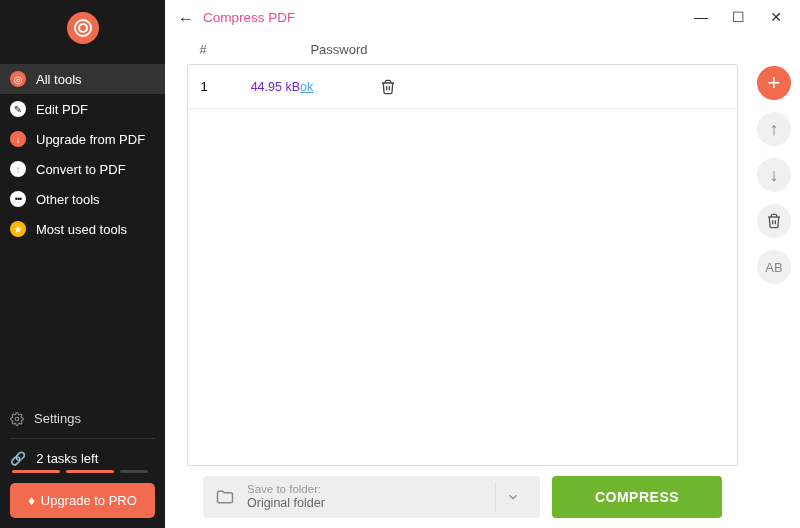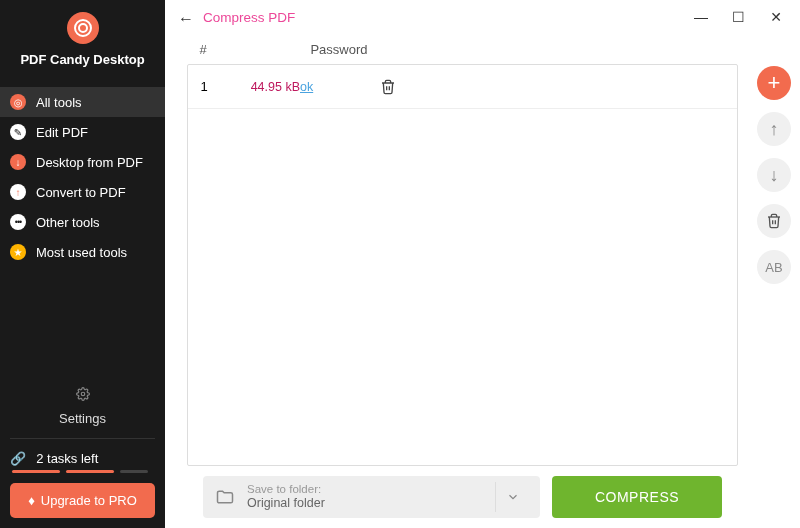--- a/index.html
+++ b/index.html
@@ -16,21 +16,21 @@
   .nav-item { display: flex; align-items: center; gap: 10px; padding: 7px 10px; font-size: 13px; cursor: pointer; }
   .nav-item.active { background: #333; }
   .nav-icon { width: 16px; height: 16px; border-radius: 50%; display: flex; align-items: center; justify-content: center; font-size: 10px; color: #fff; flex-shrink: 0; }
   .ic-swirl { background: #f26b4e; }
   .ic-edit { background: #fff; color: #1a1a1a; }
   .ic-down { background: #f26b4e; }
   .ic-up { background: #fff; color: #f26b4e; }
   .ic-dots { background: #fff; color: #1a1a1a; letter-spacing: -1px; font-size: 9px; }
   .ic-star { background: #ffb400; }
   .sidebar-bottom { padding: 0 10px 10px; }
-  .settings-row { display: flex; align-items: center; gap: 10px; padding: 8px 0; font-size: 13px; color: #ddd; flex-direction: column; }
+  .settings-row { display: flex; align-items: center; gap: 10px; padding: 8px 0; font-size: 13px; color: #ddd; }
   .gear-icon { width: 14px; height: 14px; color: #888; }
   .divider { height: 1px; background: #333; margin: 4px 0; }
   .tasks-row { display: flex; align-items: center; gap: 10px; padding: 8px 0 4px; font-size: 13px; }
   .link-icon { color: #f26b4e; font-size: 13px; }
   .task-bars { display: flex; gap: 6px; margin-bottom: 10px; margin-left: 2px; }
   .task-bar { height: 3px; border-radius: 2px; }
   .tb1 { width: 48px; background: #f26b4e; }
   .tb2 { width: 48px; background: #f26b4e; }
   .tb3 { width: 28px; background: #444; }
   .upgrade-btn { width: 100%; background: #f26b4e; color: #fff; border: none; border-radius: 5px; padding: 10px 0; font-size: 13px; font-weight: 500; cursor: pointer; display: flex; align-items: center; justify-content: center; gap: 6px; }
@@ -51,64 +51,63 @@
   .col-name { flex: 1; }
   .col-size { width: 80px; text-align: right; }
   .col-pwd { width: 80px; text-align: center; }
   .col-del { width: 40px; text-align: center; }
   
   .file-list { flex: 1; border: 1px solid #ddd; border-radius: 2px; overflow: hidden; }
   .file-row { display: flex; align-items: center; height: 44px; border-bottom: 1px solid #eee; font-size: 13px; }
   .thumb { width: 24px; height: 30px; background: #f2f2f2; border: 1px solid #ddd; margin-right: 10px; position: relative; }
   .thumb::before { content: ""; position: absolute; left: 3px; right: 3px; top: 3px; height: 2px; background: #ccc; box-shadow: 0 4px 0 #ccc, 0 8px 0 #ccc, 0 12px 0 #ccc, 0 16px 0 #ccc, 0 20px 0 #ccc; }
   .fname-cell { flex: 1; display: flex; align-items: center; }
-  .size-cell { width: 80px; text-align: right; color: #be185d; font-size: 12.5px; }
+  .size-cell { width: 80px; text-align: right; color: #6d28d9; font-size: 12.5px; }
   .pwd-cell { width: 80px; text-align: left; }
   .pwd-link { color: #4aa3df; text-decoration: underline; font-size: 12.5px; cursor: pointer; }
   .del-cell { width: 40px; text-align: center; color: #444; cursor: pointer; }
   
   .footer { display: flex; gap: 12px; padding: 10px 16px; }
   .save-box { flex: 1; background: #eee; border-radius: 4px; display: flex; align-items: center; padding: 6px 10px; gap: 10px; }
   .folder-icon { width: 24px; height: 20px; color: #888; }
   .save-labels { flex: 1; line-height: 1.25; }
   .save-to { font-size: 11.5px; color: #999; }
   .save-folder { font-size: 12.5px; color: #666; }
   .chev { color: #888; padding: 0 10px; cursor: pointer; border-left: 1px solid #ddd; height: 100%; display: flex; align-items: center; }
-  .compress-btn { width: 170px; background: #6fb52e; color: #fff; border: none; border-radius: 4px; font-size: 14px; font-weight: 400; letter-spacing: 0.5px; cursor: pointer; }
+  .compress-btn { width: 170px; background: #6fb52e; color: #fff; border: none; border-radius: 4px; font-size: 14px; font-weight: 700; letter-spacing: 0.5px; cursor: pointer; }
   
   
   .action-col { width: 52px; display: flex; flex-direction: column; align-items: center; gap: 12px; padding-top: 32px; }
   .action-btn { width: 34px; height: 34px; border-radius: 50%; display: flex; align-items: center; justify-content: center; font-size: 18px; cursor: pointer; background: #f0f0f0; color: #888; }
   .action-btn.add { background: #f26b4e; color: #fff; font-size: 22px; font-weight: 300; }
   .ab-text { font-size: 13px; font-weight: 500; }
   
   svg { display: block; }
 </style>
 </head>
 <body>
 
 <div class="sidebar">
   <div class="logo-area">
     <div class="logo-circle">
         <div class="logo-inner"></div>
       </div>
-    <div class="app-name">PDF Candy Desktop</div>
   </div>
   <div class="nav">
     <div class="nav-item active">
       <span class="nav-icon ic-swirl">◎</span>
       <span>All tools</span>
     </div>
     <div class="nav-item">
       <span class="nav-icon ic-edit">✎</span>
       <span>Edit PDF</span>
     </div>
     <div class="nav-item">
       <span class="nav-icon ic-down">↓</span>
-      <span>Desktop from PDF</span>
+      <span>Upgrade from PDF</span>
     </div>
     <div class="nav-item">
       <span class="nav-icon ic-up">↑</span>
       <span>Convert to PDF</span>
     </div>
     <div class="nav-item">
       <span class="nav-icon ic-dots">•••</span>
       <span>Other tools</span>
     </div>
     <div class="nav-item">

